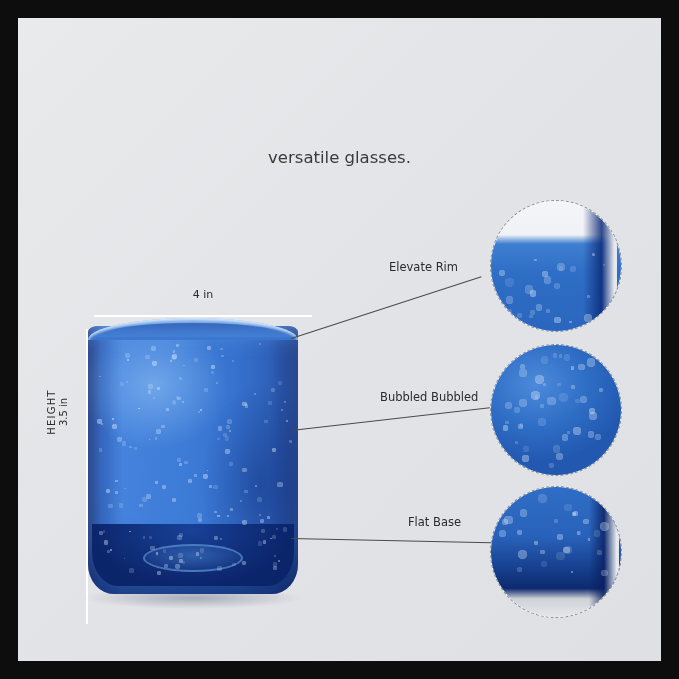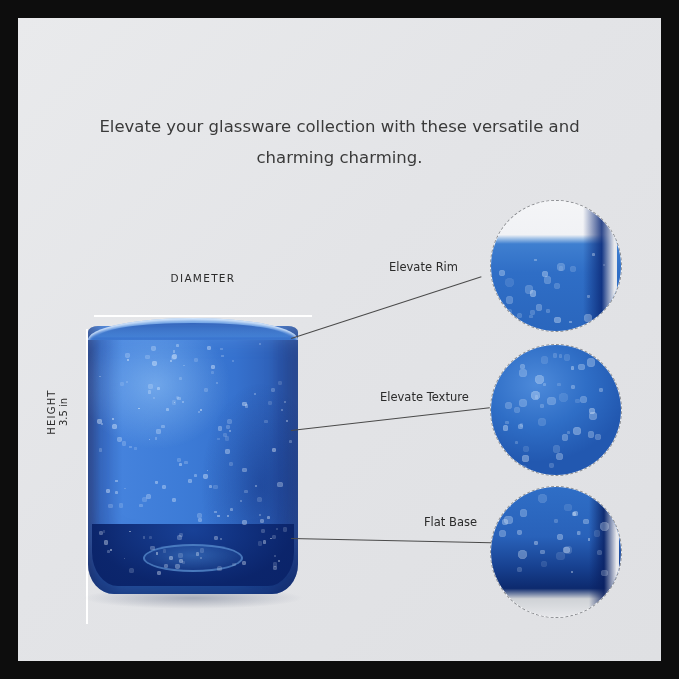--- a/index.html
+++ b/index.html
@@ -279,25 +279,25 @@
     transform-origin: 0 0;
   }
 </style>
 </head>
 <body>
 
 <div id="canvas">
   <div id="panel">
 
     <div id="subline">
-      <span>Elevate your glassware collection with these versatile and</span><br>
-      <span>charming charming.</span>
+      <br>
+      <span>versatile glasses.</span>
     </div>
 
-    <div id="diameter-label">DIAMETER</div>
+    <div id="diameter-value">4 in</div>
     <div id="diameter-line"></div>
     <div id="height-line"></div>
     <div id="height-label">HEIGHT</div>
     <div id="height-value">3.5 in</div>
 
     <div id="glass-wrap">
       <div class="glass-shadow"></div>
       <div class="glass-body">
         <div class="glass-inner-grad"></div>
         <div class="glass-base"></div>
@@ -574,21 +574,21 @@
           <div class="bubble" style="position: absolute; width: 3.9px; height: 3.9px; left: 81.3px; top: 25.2px; opacity: 0.66;"></div>
           <div class="bubble" style="position: absolute; width: 9px; height: 9px; left: 109.4px; top: 34.8px; opacity: 0.56;"></div>
           <div class="bubble" style="position: absolute; width: 3.4px; height: 3.4px; left: 86.1px; top: 44.2px; opacity: 0.38;"></div>
           <div class="bubble" style="position: absolute; width: 4.5px; height: 4.5px; left: 62.6px; top: 31.7px; opacity: 0.37;"></div>
           <div class="bubble" style="position: absolute; width: 6.9px; height: 6.9px; left: 102.5px; top: 43px; opacity: 0.25;"></div>
           <div class="bubble" style="position: absolute; width: 6.9px; height: 6.9px; left: 109.7px; top: 82.5px; opacity: 0.44;"></div>
         </div>
     </div>
 
     <div class="callout-label" style="left:371px; top:242px;">Elevate Rim</div>
-    <div class="callout-label" style="left:362px; top:372px;">Elevate Texture</div>
-    <div class="callout-label" style="left:406px; top:497px;">Flat Base</div>
+    <div class="callout-label" style="left:362px; top:372px;">Bubbled Bubbled</div>
+    <div class="callout-label" style="left:390px; top:497px;">Flat Base</div>
 
     <div class="leader" style="left:273px; top:320px; width:200px; transform: rotate(-18deg);"></div>
     <div class="leader" style="left:273px; top:412px; width:200px; transform: rotate(-6.5deg);"></div>
     <div class="leader" style="left:273px; top:520px; width:200px; transform: rotate(1.2deg);"></div>
 
   </div>
 </div>
 
 </body></html>

